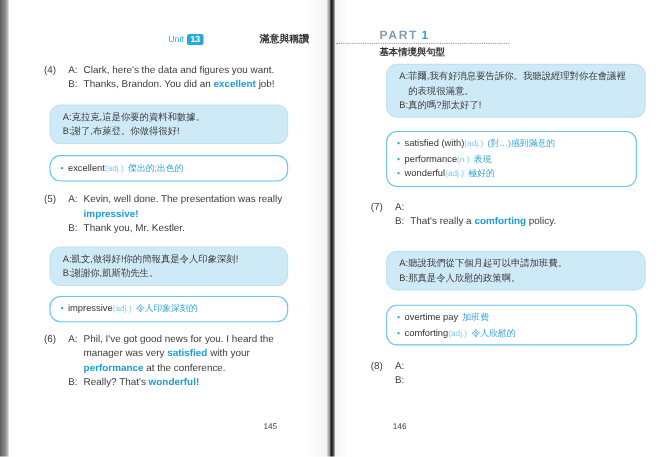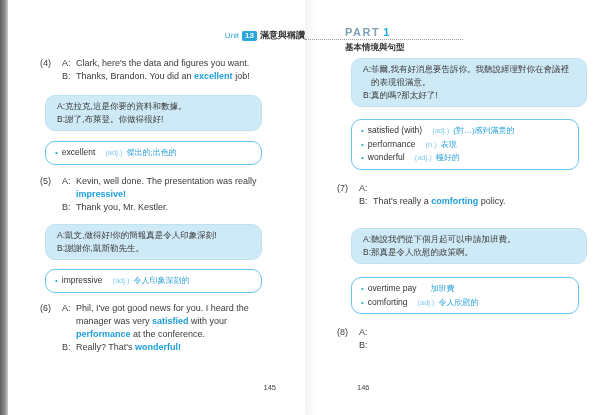--- a/index.html
+++ b/index.html
@@ -6,31 +6,31 @@
   body{
     width:600px;height:415px;position:relative;overflow:hidden;
     background:#ffffff;
     font-family:"Liberation Sans","DejaVu Sans",sans-serif;
     color:#3b3b3b;
   }
   .edge-left{position:absolute;left:0;top:0;width:8px;height:415px;
     background:linear-gradient(to right,#5f5f5f,#8b8b8b 60%,#cfcfcf);}
   .spine{position:absolute;left:297px;top:0;width:8px;height:415px;
     background:linear-gradient(to right,#e9e9e9,#9b9b9b 30%,#161616 55%,#4c4c4c 75%,#e2e2e2);}
-  .page{position:absolute;top:0;height:415px;padding-left:24px;}
+  .page{position:absolute;top:0;height:415px;}
   .page-left{left:8px;width:289px;background:linear-gradient(to right,#ffffff 94%,#f3f3f3);}
   .page-right{left:305px;width:295px;background:linear-gradient(to right,#f3f3f3,#ffffff 4%);}
   .abs{position:absolute;}
 
   
   .unit-header{top:29px;right:16px;display:flex;align-items:center;gap:3px;}
   .unit-word{color:#29a8dc;font-size:8px;}
   .unit-num{background:#29a8dc;color:#fff;font-size:8px;font-weight:bold;
     padding:0 3px;border-radius:2px;line-height:10px;}
-  .unit-title{color:#333;font-weight:bold;font-size:9px;}
+  .unit-title{color:#333;font-weight:bold;font-size:9px;margin-left:48px;}
 
   
   .part-header{top:26px;left:0;width:140px;}
   .part-line{border-bottom:1px dotted #9a9a9a;padding:0 0 1px 40px;width:118px;
     display:flex;align-items:baseline;}
   .part-word{color:#7f9fb5;font-size:11px;font-weight:bold;letter-spacing:1.5px;}
   .part-num{color:#29a8dc;font-size:11px;font-weight:bold;margin-left:3px;}
   .part-sub{margin:2px 0 0 40px;color:#333;font-weight:bold;font-size:8.5px;}
 
   
@@ -45,21 +45,21 @@
   .bubble{border-radius:10px;font-size:8.5px;line-height:13px;}
   .trans{background:#cfeaf7;border:1px solid #bfe2f2;padding:4px 11px;color:#3a3a3a;}
   .tline{display:flex;}
   .tspk{flex:0 0 auto;white-space:nowrap;}
   .ttxt{flex:1;}
 
   
   .vocab{background:#fff;border:1px solid #66c5ec;padding:4px 9px;line-height:12.5px;}
   .vline{display:flex;align-items:baseline;}
   .vdot{color:#29a8dc;font-size:8px;margin-right:4px;}
-  .vword{color:#333;font-size:8.5px;margin-right:10px;text-align:center;}
+  .vword{color:#333;font-size:8.5px;margin-right:0;text-align:center;}
   .vpos{color:#85cdec;font-size:7.5px;margin-right:4px;}
   .vgloss{color:#2fa3da;font-size:8px;}
 
   .pagenum{font-size:7.5px;color:#444;top:383px;}
   .pn-left{right:45px;}
   .pn-right{left:52px;}
 
   
   .l-item4{top:57px;left:32px;}
   .l-bub4{top:95px;left:37px;width:193px;}

